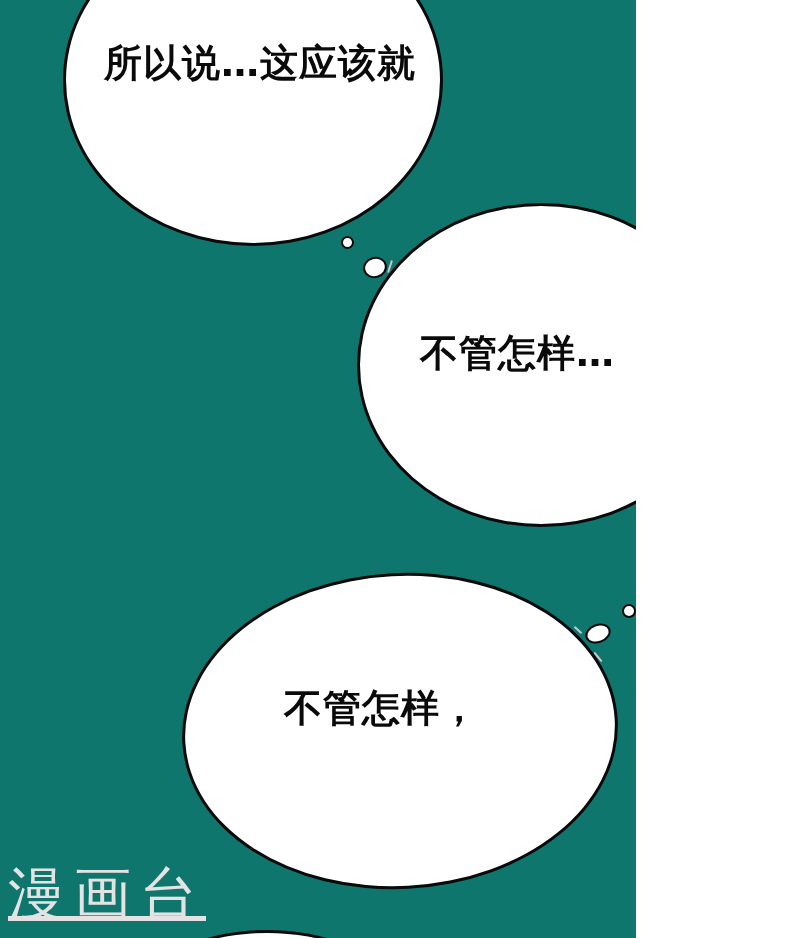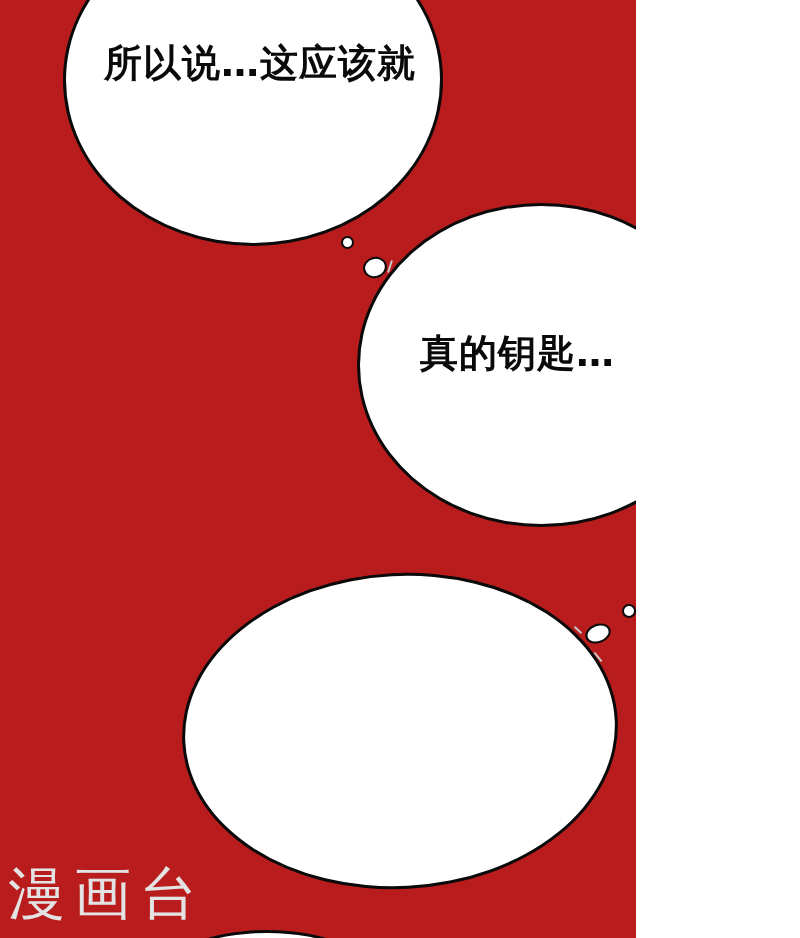--- a/index.html
+++ b/index.html
@@ -5,21 +5,21 @@
   html, body {
     margin: 0;
     padding: 0;
     background: #ffffff;
     font-family: "DejaVu Sans", sans-serif;
   }
   .page {
     position: relative;
     width: 636px;
     height: 938px;
-    background: #b91c1c;
+    background: #0f766e;
     overflow: hidden;
   }
   .bubble {
     position: absolute;
     box-sizing: border-box;
     border: 3px solid #0a0a0a;
     border-radius: 50%;
     background: #ffffff;
   }
   .bubble-top {
@@ -82,47 +82,49 @@
   .watermark {
     position: absolute;
     left: 8px;
     top: 862px;
     font-size: 57px;
     line-height: 62px;
     letter-spacing: 9px;
     font-weight: 400;
     color: #e3e3e3;
     white-space: nowrap;
+    text-decoration: underline;
   }
 </style>
 </head>
 <body>
 
 <div class="page">
 
   <div class="bubble bubble-top"></div>
   <div class="bubble-text text-top">
     <div>所以说…这应该就</div>
   </div>
 
   <div class="trail-dot dot-a"></div>
   <div class="trail-dot dot-b"></div>
   <div class="sketch-dash dash-1"></div>
 
   <div class="bubble bubble-middle"></div>
   <div class="bubble-text text-middle">
-    <div>真的钥匙…</div>
+    <div>不管怎样…</div>
   </div>
 
   <div class="trail-dot dot-c"></div>
   <div class="trail-dot dot-d"></div>
   <div class="sketch-dash dash-2"></div>
   <div class="sketch-dash dash-3"></div>
 
   <div class="bubble bubble-bottom"></div>
   <div class="bubble-text text-bottom">
+    <div>不管怎样，</div>
   </div>
 
   <div class="bubble bubble-partial"></div>
 
   <div class="watermark">漫画台</div>
 
 </div>
 
 </body></html>

